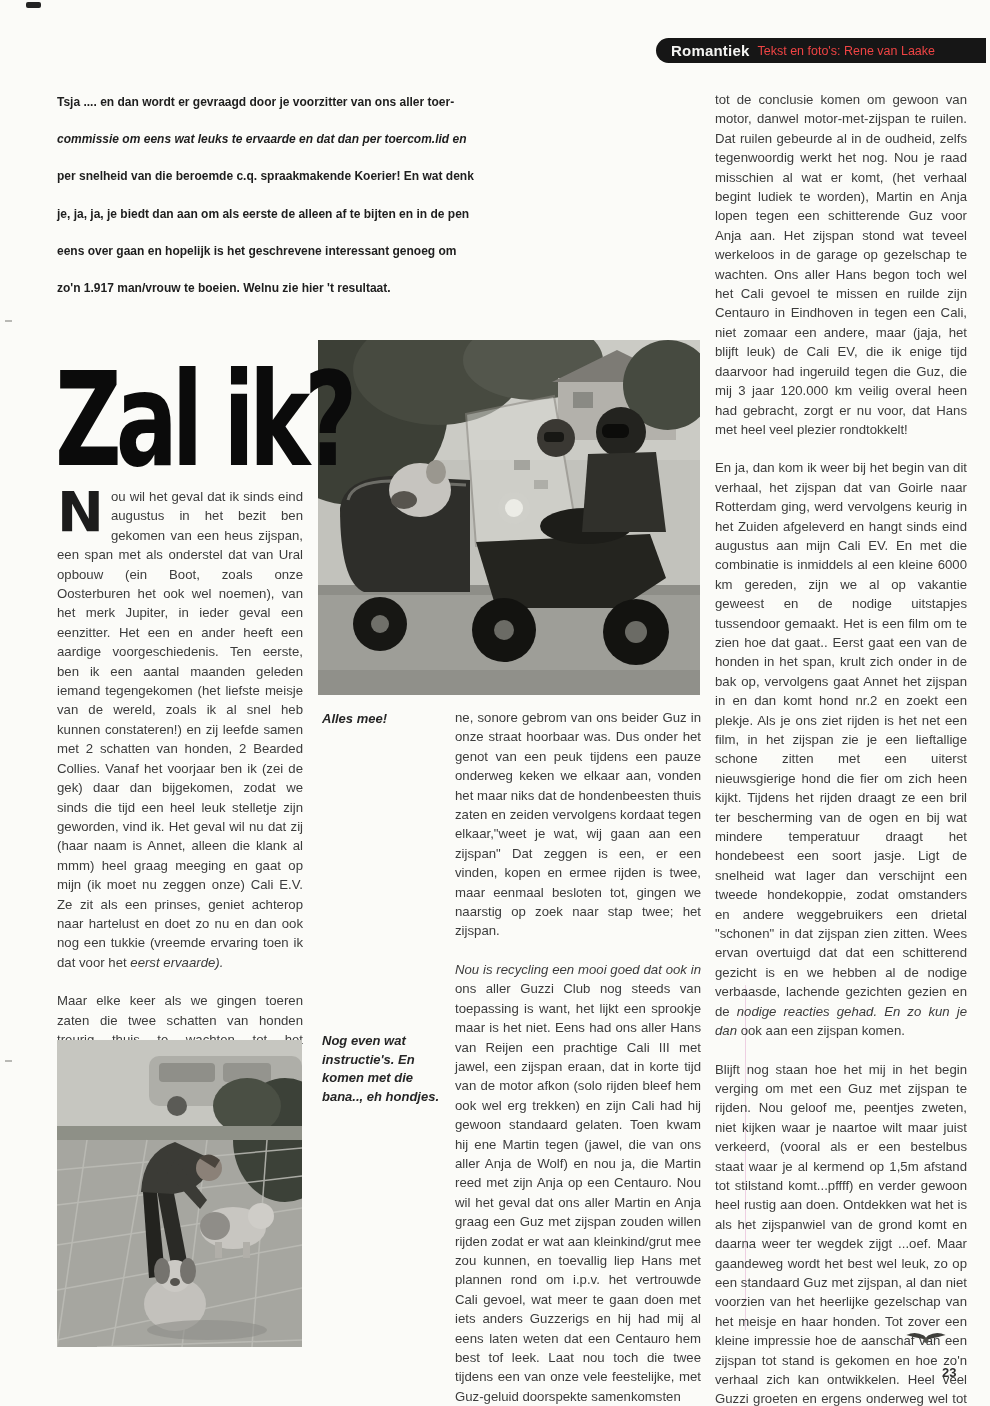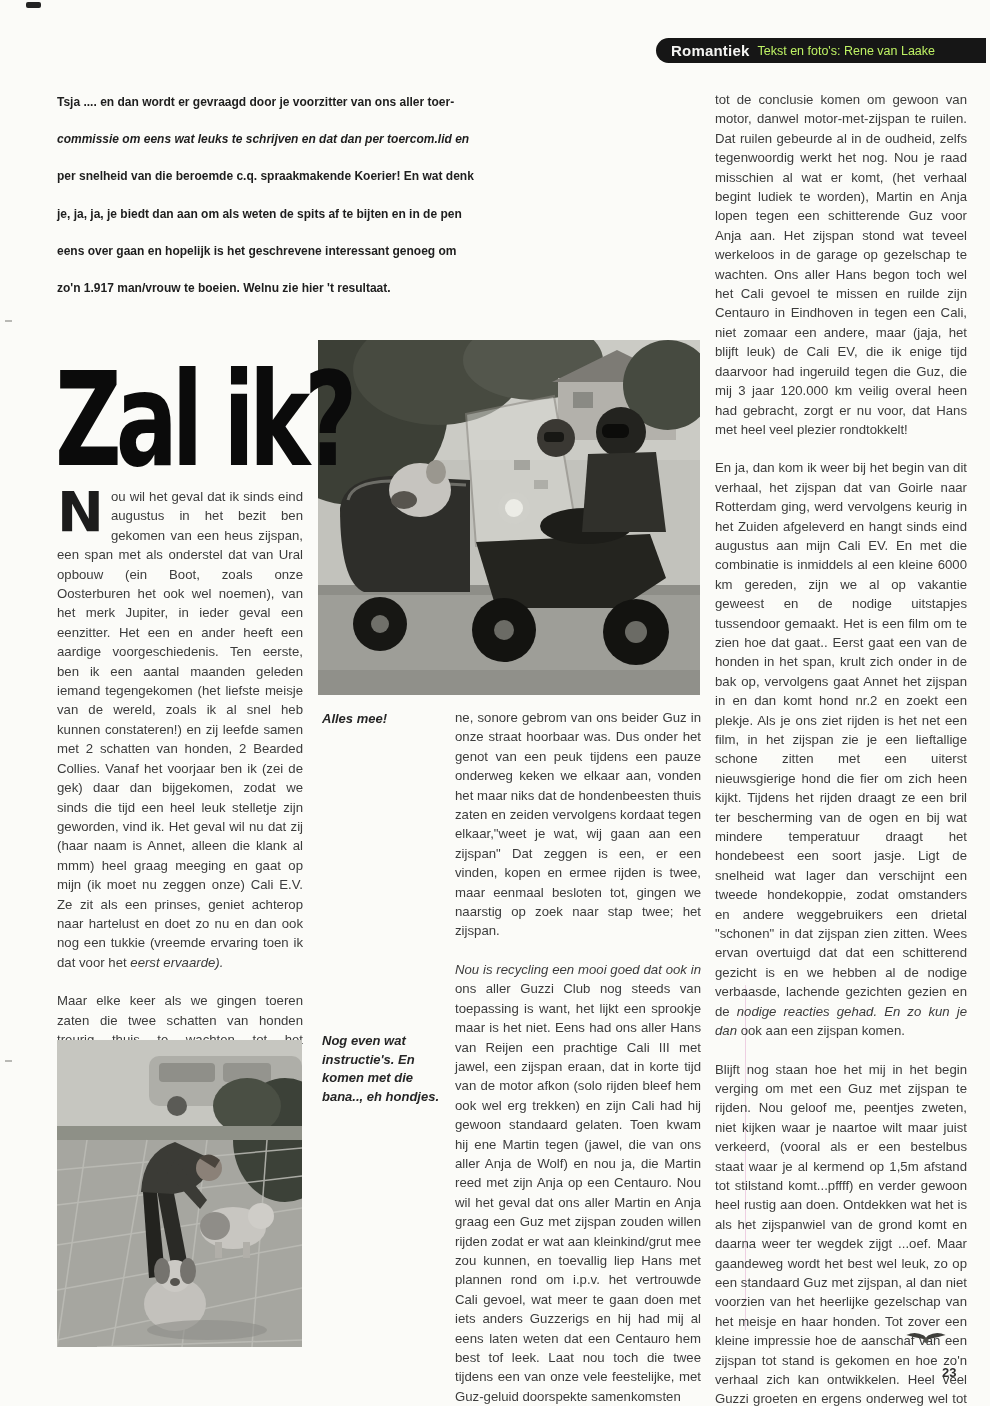--- a/index.html
+++ b/index.html
@@ -9,21 +9,21 @@
     background:#fbfbf8; overflow:hidden;
     font-family:"Liberation Sans", sans-serif; color:#3d3d3d;
   }
   
   .hdr {
     position:absolute; left:656px; top:38px; width:330px; height:25px;
     background:#161616; border-radius:13px 0 0 13px;
     display:flex; align-items:center; padding-left:15px; gap:8px;
   }
   .hdr .tag { color:#f4f4f2; font-weight:bold; font-size:15px; letter-spacing:.2px; }
-  .hdr .credit { color:#bef264; font-size:12.5px; }
+  .hdr .credit { color:#ef4444; font-size:12.5px; }
   
   .intro { position:absolute; left:57px; top:84px; width:650px; color:#1e1e1e; }
   .intro .ln { font-size:12px; font-weight:bold; line-height:37.2px; white-space:nowrap; }
   .it { font-style:italic; }
   
   .headline {
     position:absolute; left:55px; top:344px; z-index:3;
     font-family:"DejaVu Sans", sans-serif; font-weight:bold;
     font-size:92px; letter-spacing:-6px; color:#0b0b0b;
     transform:scaleY(1.42); transform-origin:top left; white-space:nowrap;
@@ -70,23 +70,23 @@
   <div class="mark mark-c"></div>
   <div class="scanline"></div>
 
   <div class="hdr">
     <span class="tag">Romantiek</span>
     <span class="credit">Tekst en foto's: Rene van Laake</span>
   </div>
 
   <div class="intro">
     <div class="ln">Tsja .... en dan wordt er gevraagd door je voorzitter van ons aller toer-</div>
-    <div class="ln it">commissie om eens wat leuks te schrijven en dat dan per toercom.lid en</div>
+    <div class="ln it">commissie om eens wat leuks te ervaarde en dat dan per toercom.lid en</div>
     <div class="ln">per snelheid van die beroemde c.q. spraakmakende Koerier!  En wat denk</div>
-    <div class="ln">je, ja, ja, je biedt dan aan om als weten de spits af te bijten en in de pen</div>
+    <div class="ln">je, ja, ja, je biedt dan aan om als eerste de alleen af te bijten en in de pen</div>
     <div class="ln">eens over gaan en hopelijk is het geschrevene interessant genoeg om</div>
     <div class="ln">zo'n 1.917 man/vrouw te boeien. Welnu zie hier 't resultaat.</div>
   </div>
 
   <div class="headline">Zal ik?</div>
 
   <div class="photo1">
     <svg viewBox="0 0 382 355" preserveAspectRatio="none">
       <rect width="382" height="355" fill="#c2c2bc"></rect>
       <rect width="382" height="120" fill="#cbcbc5"></rect>

